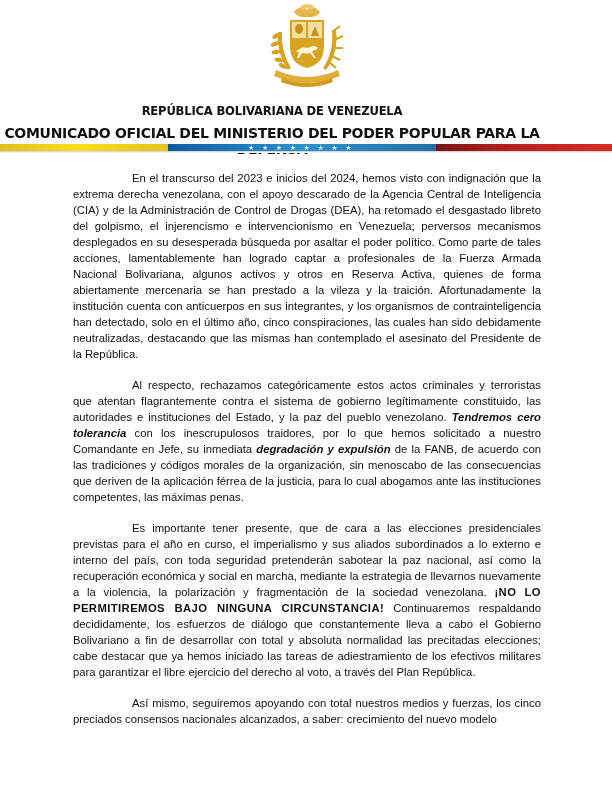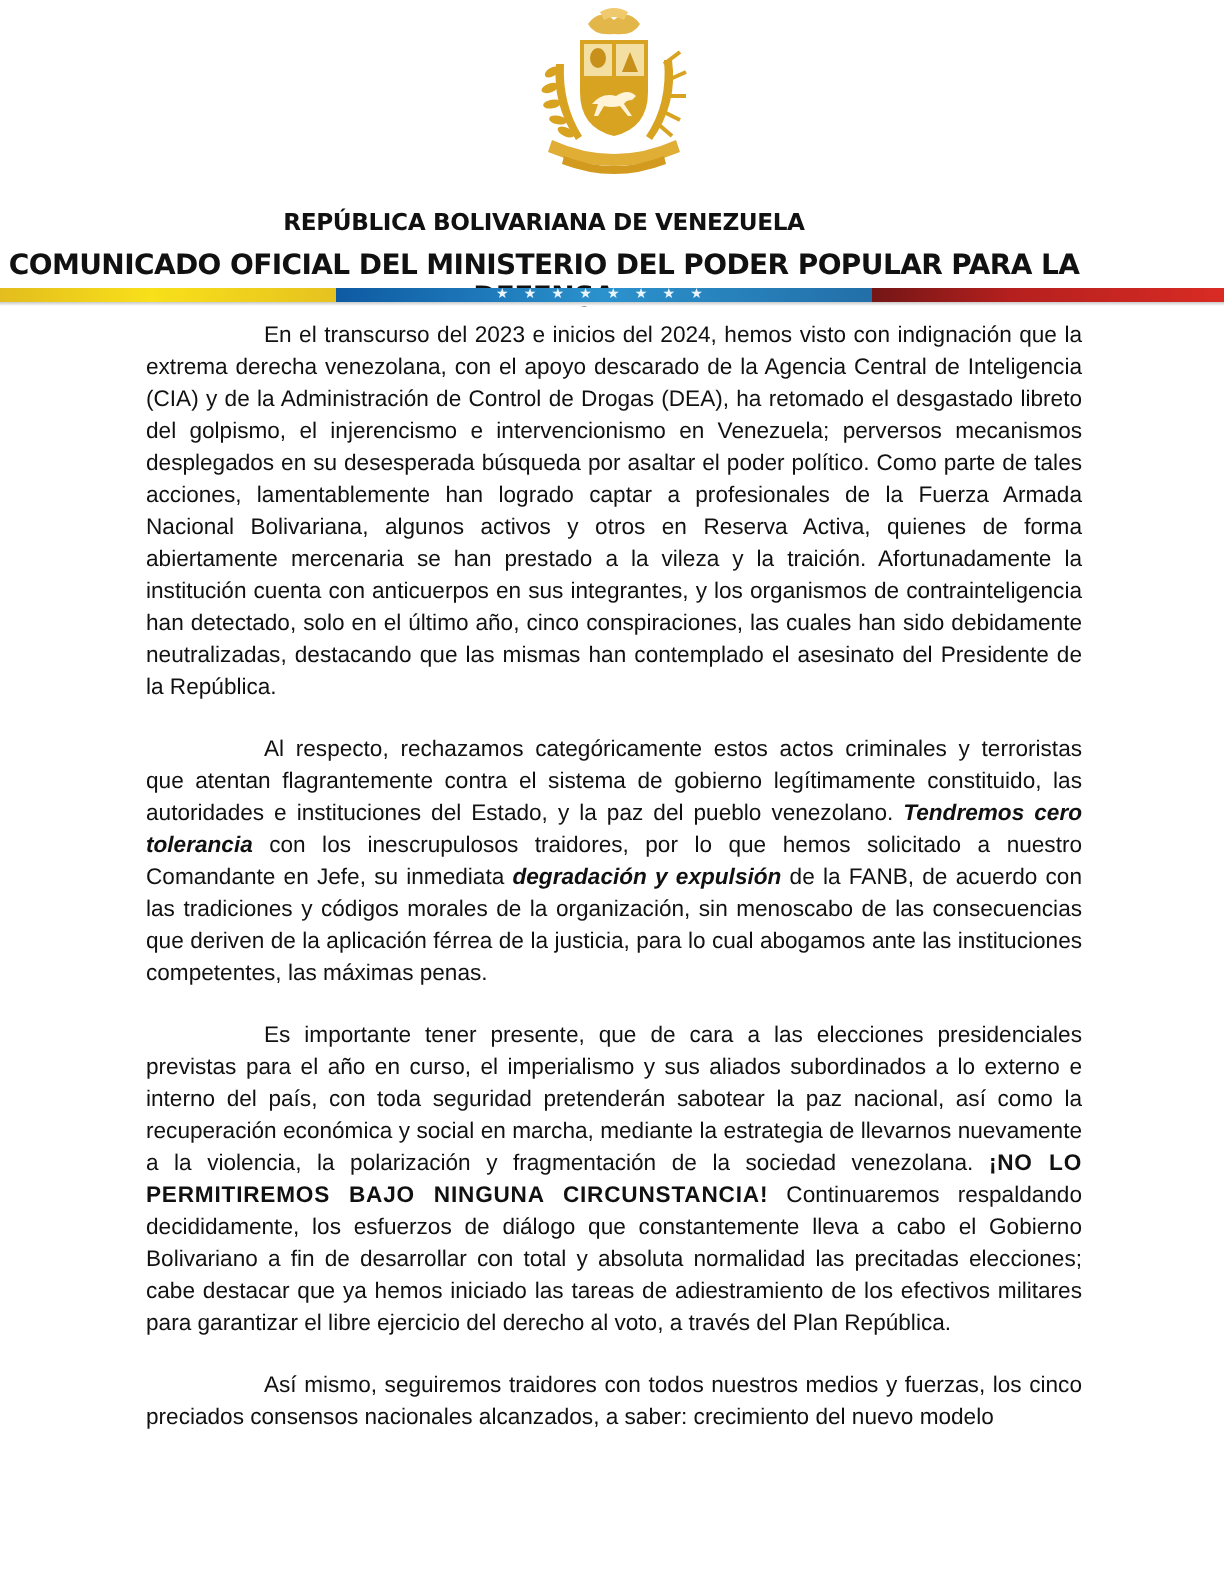--- a/index.html
+++ b/index.html
@@ -8,21 +8,21 @@
   .heading { position:absolute; left:0; width:544px; text-align:center; font-family:"DejaVu Sans", sans-serif; font-weight:bold; color:#111; }
   .h1 { top:104px; font-size:11.6px; letter-spacing:-0.2px; }
   .h2 { top:125px; font-size:14px; letter-spacing:-0.3px; }
   .flagbar { position:absolute; top:144px; left:0; width:612px; height:7px; display:flex; }
   .flag-y { width:168px; height:100%; background:linear-gradient(90deg,#e3bd1e 0%,#f8e01a 45%,#e6c21f 100%); }
   .flag-b { width:268px; height:100%; background:linear-gradient(90deg,#0e5aa2 0%,#2b92cd 50%,#236fa8 100%); position:relative; }
   .flag-r { flex:1; height:100%; background:linear-gradient(90deg,#741616 0%,#b5201e 40%,#d92b24 100%); }
   .stars { position:absolute; left:80px; top:-1px; display:flex; gap:7.6px; }
   .star { color:#eaf4fb; font-size:7px; line-height:9px; }
   .flag-shadow { position:absolute; top:151px; left:0; width:612px; height:2px; background:linear-gradient(180deg,#c9c9c9,#ffffff); }
-  .body { position:absolute; left:73px; top:160px; width:468px; font-size:11.3px; line-height:16px; text-align:justify; }
+  .body { position:absolute; left:73px; top:170px; width:468px; font-size:11.3px; line-height:16px; text-align:justify; }
   .body p { margin:0 0 15px 0; text-indent:59px; }
   .bi { font-weight:bold; font-style:italic; }
   .b { font-weight:bold; letter-spacing:0.4px; }
 </style>
 </head>
 <body>
 
 <svg class="emblem" viewBox="0 0 82 88">
   <g fill="#d9a322">
 
@@ -70,14 +70,14 @@
       </div>
   </div>
   <div class="flag-r"></div>
 </div>
 <div class="flag-shadow"></div>
 
 <div class="body">
     <p><span>En el transcurso del 2023 e inicios del 2024, hemos visto con indignación que la extrema derecha venezolana, con el apoyo descarado de la Agencia Central de Inteligencia (CIA) y de la Administración de Control de Drogas (DEA), ha retomado el desgastado libreto del golpismo, el injerencismo e intervencionismo en Venezuela; perversos mecanismos desplegados en su desesperada búsqueda por asaltar el poder político. Como parte de tales acciones, lamentablemente han logrado captar a profesionales de la Fuerza Armada Nacional Bolivariana, algunos activos y otros en Reserva Activa, quienes de forma abiertamente mercenaria se han prestado a la vileza y la traición. Afortunadamente la institución cuenta con anticuerpos en sus integrantes, y los organismos de contrainteligencia han detectado, solo en el último año, cinco conspiraciones, las cuales han sido debidamente neutralizadas, destacando que las mismas han contemplado el asesinato del Presidente de la República.</span></p>
     <p><span>Al respecto, rechazamos categóricamente estos actos criminales y terroristas que atentan flagrantemente contra el sistema de gobierno legítimamente constituido, las autoridades e instituciones del Estado, y la paz del pueblo venezolano. </span><span class="bi">Tendremos cero tolerancia</span><span> con los inescrupulosos traidores, por lo que hemos solicitado a nuestro Comandante en Jefe, su inmediata </span><span class="bi">degradación y expulsión</span><span> de la FANB, de acuerdo con las tradiciones y códigos morales de la organización, sin menoscabo de las consecuencias que deriven de la aplicación férrea de la justicia, para lo cual abogamos ante las instituciones competentes, las máximas penas.</span></p>
     <p><span>Es importante tener presente, que de cara a las elecciones presidenciales previstas para el año en curso, el imperialismo y sus aliados subordinados a lo externo e interno del país, con toda seguridad pretenderán sabotear la paz nacional, así como la recuperación económica y social en marcha, mediante la estrategia de llevarnos nuevamente a la violencia, la polarización y fragmentación de la sociedad venezolana. </span><span class="b">¡NO LO PERMITIREMOS BAJO NINGUNA CIRCUNSTANCIA!</span><span> Continuaremos respaldando decididamente, los esfuerzos de diálogo que constantemente lleva a cabo el Gobierno Bolivariano a fin de desarrollar con total y absoluta normalidad las precitadas elecciones; cabe destacar que ya hemos iniciado las tareas de adiestramiento de los efectivos militares para garantizar el libre ejercicio del derecho al voto, a través del Plan República.</span></p>
-    <p><span>Así mismo, seguiremos traidores con todos nuestros medios y fuerzas, los cinco preciados consensos nacionales alcanzados, a saber: crecimiento del nuevo modelo</span></p>
+    <p><span>Así mismo, seguiremos apoyando con total nuestros medios y fuerzas, los cinco preciados consensos nacionales alcanzados, a saber: crecimiento del nuevo modelo</span></p>
   </div>
 
 </body></html>

